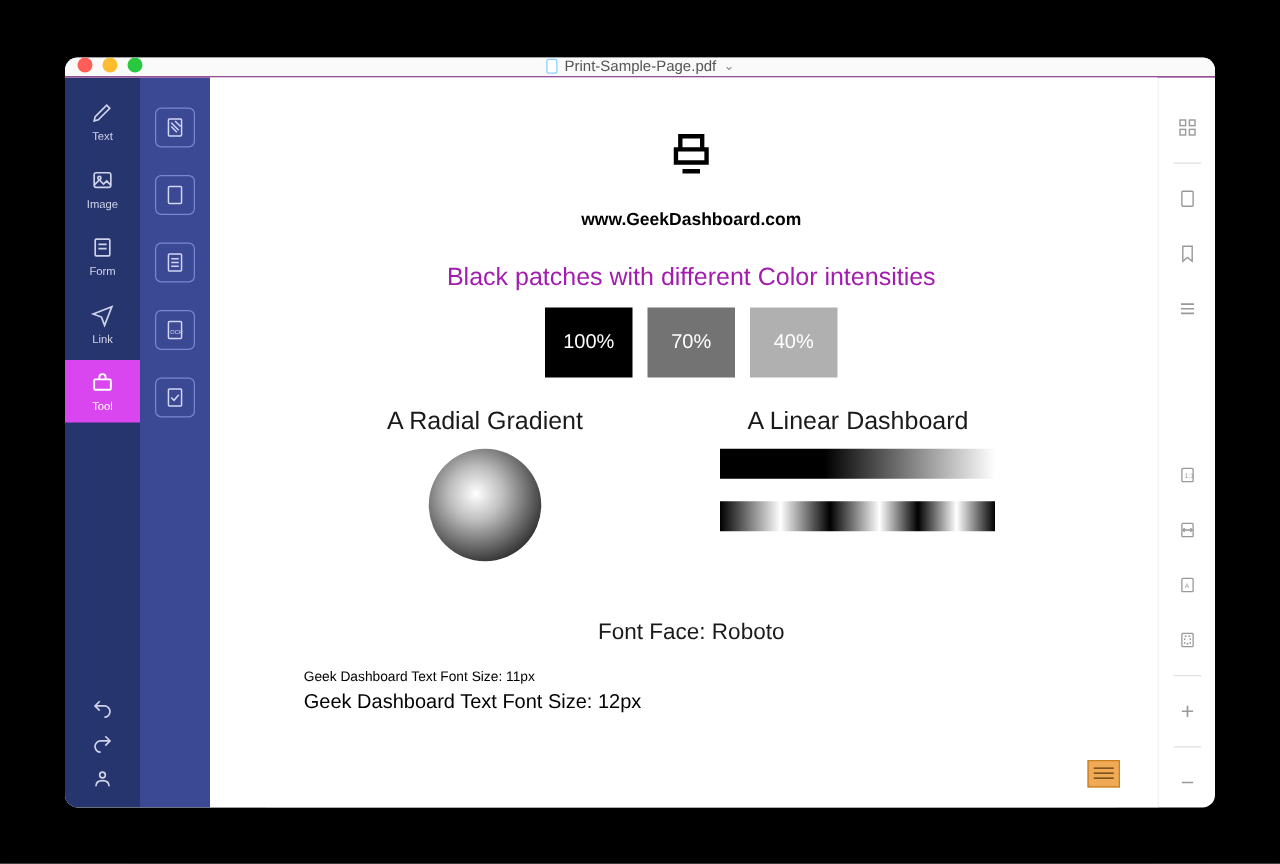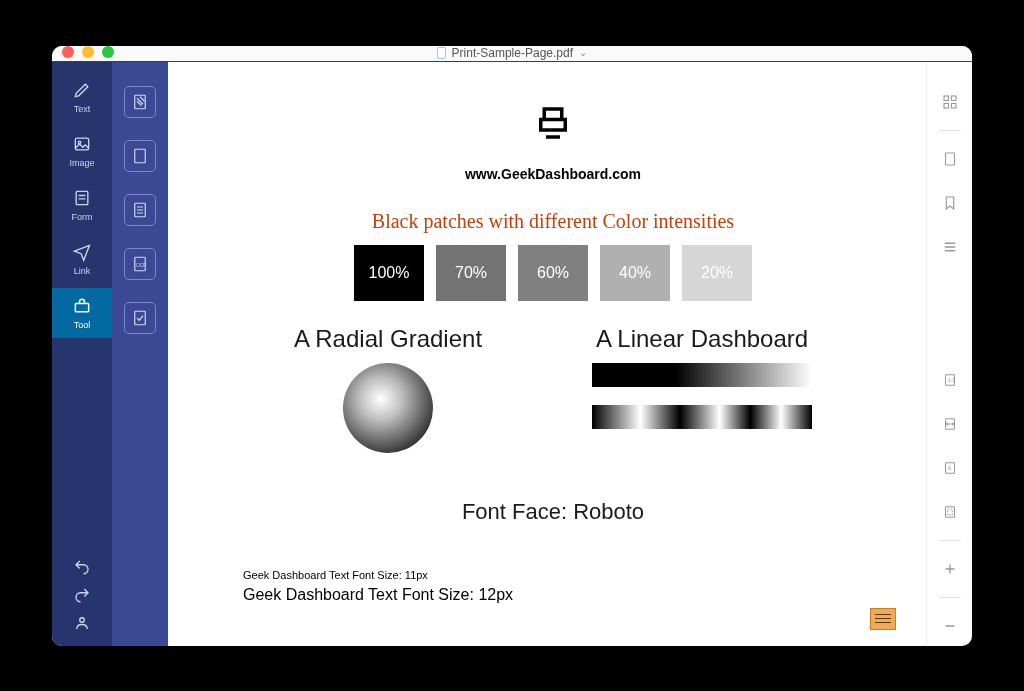--- a/index.html
+++ b/index.html
@@ -47,21 +47,21 @@
   .sidebar {
     width: 60px;
     background: #27356f;
     display:flex; flex-direction:column; align-items:center;
     padding-top:10px; color:#fff; gap:4px;
   }
   .side-item {
     width:100%; display:flex; flex-direction:column; align-items:center;
     gap:4px; padding:8px 0; font-size:9px; color:#cfd3ea; cursor:pointer;
   }
-  .side-item.active { background:#0369a1; color:#fff; }
+  .side-item.active { background:#d946ef; color:#fff; }
   .side-item svg { width:20px; height:20px; }
   .side-spacer { flex:1; }
   .side-bottom { display:flex; flex-direction:column; align-items:center; gap:10px; padding-bottom:14px; color:#cfd3ea; }
   .side-bottom svg { width:18px; height:18px; cursor:pointer; }
   .subbar {
     width:56px; background:#3b4894;
     display:flex; flex-direction:column; align-items:center; gap:22px; padding-top:24px;
   }
   .sub-item {
     width:32px; height:32px; border:1px solid #7a86ce; border-radius:5px;
@@ -72,44 +72,44 @@
     flex:1; background:#fff; position:relative; overflow:hidden;
     display:flex; justify-content:center;padding-left:12px;
   }
   .page {
     margin-top:10px; width:680px; background:#fff;
     display:flex; flex-direction:column; align-items:center;
     padding-top:30px;
   }
   .printer-icon { margin-bottom:18px; }
   .url { font-weight:700; font-size:14px; margin-bottom:28px; }
-  .patch-title { font-size:20px; color:#c2410c; margin-bottom:12px;font-family:Liberation Serif, serif; }
+  .patch-title { font-size:20px; color:#a21caf; margin-bottom:12px; }
   .patches { display:flex; gap:12px; margin-bottom:24px; }
   .patch {
     width:70px; height:56px; display:flex; align-items:center; justify-content:center;
     font-size:16px; color:#fff;
   }
   .gradients { display:flex; gap:110px; margin-bottom:18px; }
   .grad-col { display:flex; flex-direction:column; align-items:center; }
-  .grad-label { font-size:24px; color:#1a1a1a; margin-bottom:10px; }
+  .grad-label { font-size:20px; color:#1a1a1a; margin-bottom:10px; }
   .radial {
     width:90px; height:90px; border-radius:50%;
     background: radial-gradient(circle at 42% 40%, #fff 0%, #bfbfbf 28%, #333 75%, #000 100%);
   }
   .linear-wrap { display:flex; flex-direction:column; gap:18px; }
   .linear1 {
     width:220px; height:24px;
     background: linear-gradient(90deg, #000 0%, #000 38%, #fff 100%);
   }
   .linear2 {
     width:220px; height:24px;
     background: linear-gradient(90deg, #000 0%, #fff 22%, #000 40%, #fff 58%, #000 72%, #fff 86%, #000 100%);
   }
-  .font-face { font-size:22px; color:#1a1a1a; margin-top:28px; margin-bottom:18px; }
-  .font-sizes { align-self:flex-start; padding-left:30px; font-size:11px; color:#000; line-height:1.5;margin-top:24px; }
+  .font-face { font-size:18px; color:#1a1a1a; margin-top:28px; margin-bottom:18px; }
+  .font-sizes { align-self:flex-start; padding-left:30px; font-size:11px; color:#000; line-height:1.5; }
   .note-badge {
     position:absolute; right:30px; bottom:16px; width:26px; height:22px;
     background:#f0a955; border:1px solid #c77f22; display:flex; flex-direction:column;
     justify-content:space-evenly; padding:3px 4px;
   }
   .note-badge div{ height:1px; background:#5b3a0a;}
   .rightbar {
     width:46px; border-left:1px solid #eee; display:flex; flex-direction:column;
     align-items:center; padding-top:20px; gap:4px; color:#999;
   }
@@ -222,23 +222,21 @@
         <div class="printer-icon">
           <svg width="42" height="42" viewBox="0 0 24 24" fill="#000">
               <path d="M6 9V3h12v6h2v8h-4v4H8v-4H4V9h2zm2-4v4h8V5H8zm0 12v2h8v-2H8zm-2-2h12v-4H6v4z"></path>
             </svg>
         </div>
         <div class="url">www.GeekDashboard.com</div>
         <div class="patch-title">Black patches with different Color intensities</div>
         <div class="patches">
           <div class="patch" style="background:#000">100%</div>
           <div class="patch" style="background:#737373">70%</div>
-          <div class="patch" style="background:#808080">60%</div>
           <div class="patch" style="background:#b0b0b0">40%</div>
-          <div class="patch" style="background:#d6d6d6">20%</div>
         </div>
         <div class="gradients">
           <div class="grad-col">
             <div class="grad-label">A Radial Gradient</div>
             <div class="radial"></div>
           </div>
           <div class="grad-col">
             <div class="grad-label">A Linear Dashboard</div>
             <div class="linear-wrap">
               <div class="linear1"></div>

